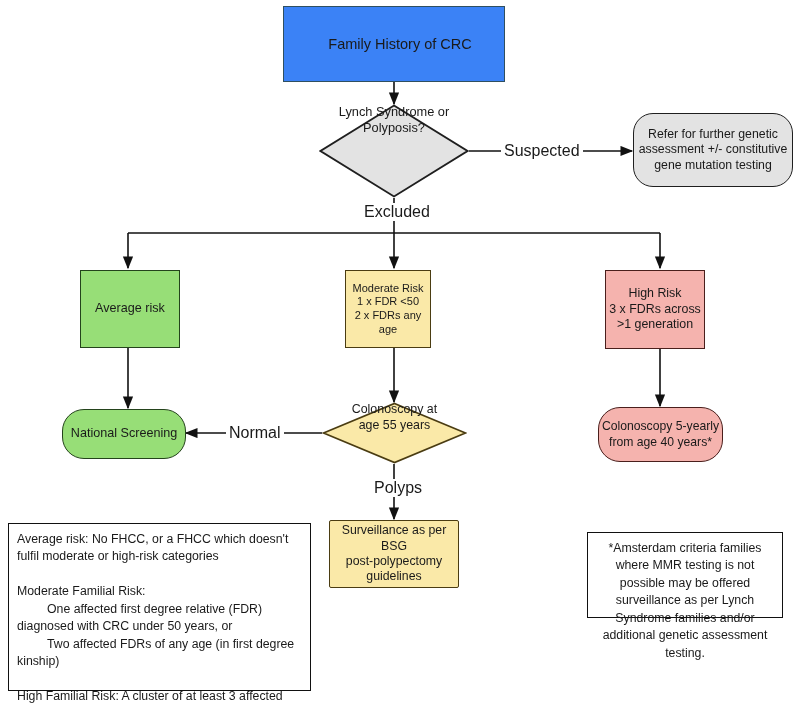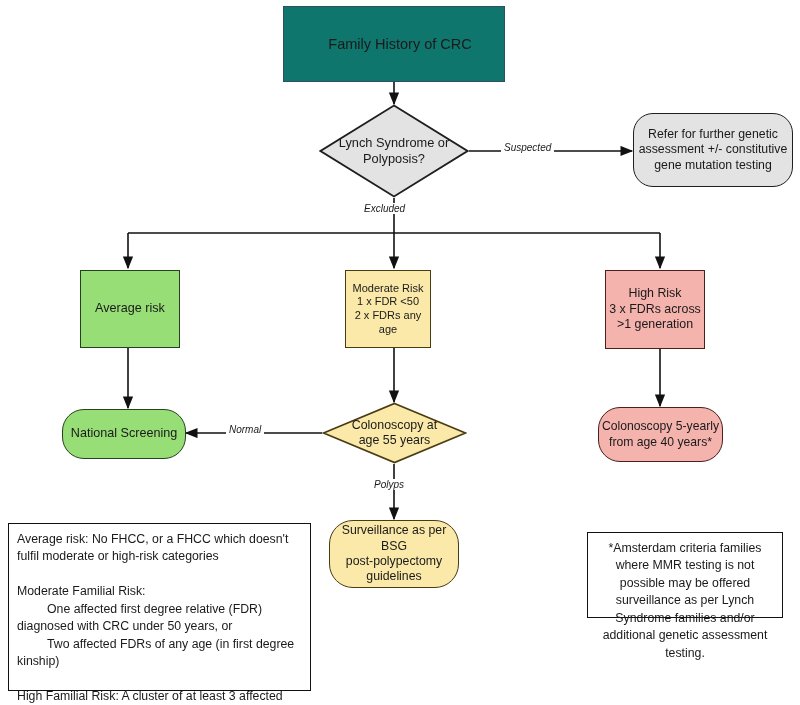--- a/index.html
+++ b/index.html
@@ -6,38 +6,38 @@
   body{width:800px;height:705px;position:relative;
        font-family:"Liberation Sans","DejaVu Sans",sans-serif;
        color:#1a1a1a;overflow:hidden;}
   #canvas{position:absolute;left:0;top:0;width:800px;height:705px;}
   svg.lines{position:absolute;left:0;top:0;width:800px;height:705px;overflow:visible;}
 
   .node{position:absolute;box-sizing:border-box;display:flex;
         align-items:center;justify-content:center;text-align:center;
         line-height:1.25;}
   .rect{border:1.6px solid #23401f;}
-  .rect.blue{background:#0f766e;border-color:#2f4f60;padding-left:12px;}
+  .rect.blue{background:#3b82f6;border-color:#2f4f60;padding-left:12px;}
   .rect.green{background:#97de77;border-color:#24431c;}
   .rect.yellow{background:#fae9a8;border-color:#4a3c12;}
   .rect.pink{background:#f5b3ae;border-color:#4a1f1c;}
 
   .round{border:1.8px solid #1f1f1f;border-radius:20px;}
   .round.grey{background:#e3e3e3;border-color:#1f1f1f;}
   .round.green{background:#97de77;border-color:#24431c;border-radius:22px;}
-  .round.yellow{background:#fae9a8;border-color:#4a3c12;border-radius:24px;}
+  .round.yellow{background:#fae9a8;border-color:#4a3c12;border-radius:2px;}
   .round.pink{background:#f5b3ae;border-color:#4a1f1c;border-radius:22px;}
 
   .diamond{position:absolute;}
   .diamond .dlabel{position:absolute;left:0;top:0;width:100%;height:100%;
-        display:flex;align-items:center;justify-content:center;text-align:center;
+        display:flex;justify-content:center;text-align:center;
         line-height:1.25;pointer-events:none;}
 
   .edge-label{position:absolute;background:#ffffff;padding:0 3px;
-        font-size:10px;white-space:nowrap;text-align:center;font-style:italic;}
+        font-size:16px;white-space:nowrap;text-align:center;}
 
   .notebox{position:absolute;box-sizing:border-box;border:1.4px solid #111;
         background:#fff;font-size:12.3px;line-height:1.42;padding:7px 8px;}
   .notebox.center{text-align:center;display:flex;
         justify-content:center;}
   .notebox p{margin:0;white-space:pre-wrap;}
   .indent{display:inline-block;width:30px;}
 </style>
 </head>
 <body>

